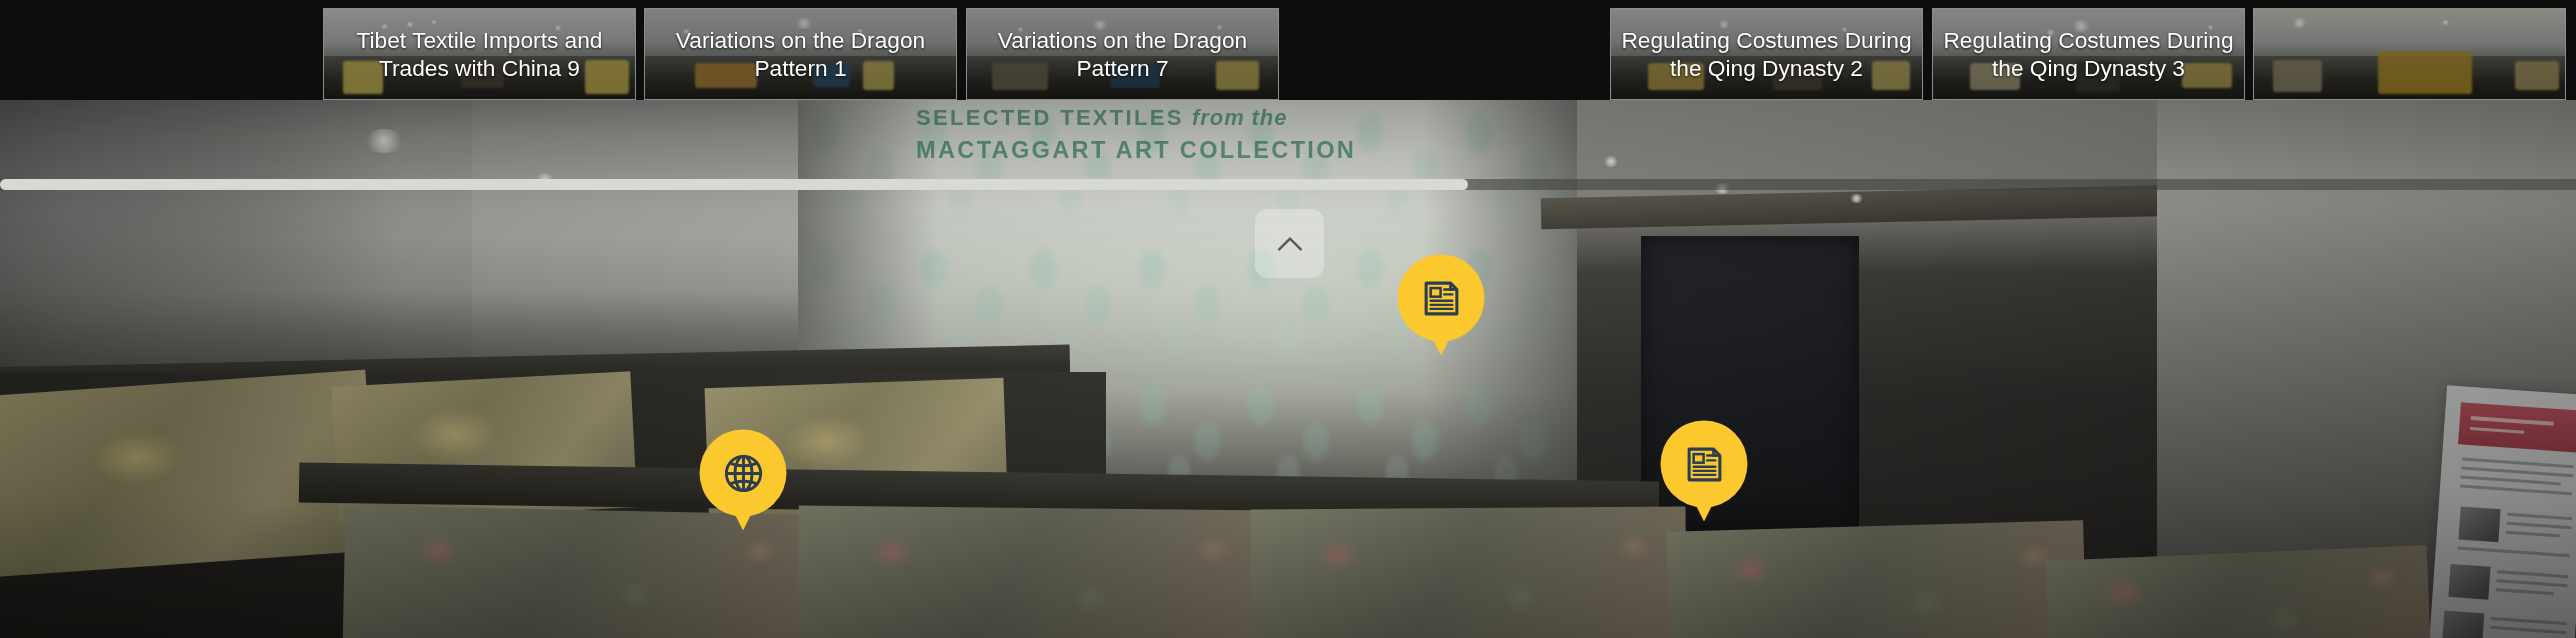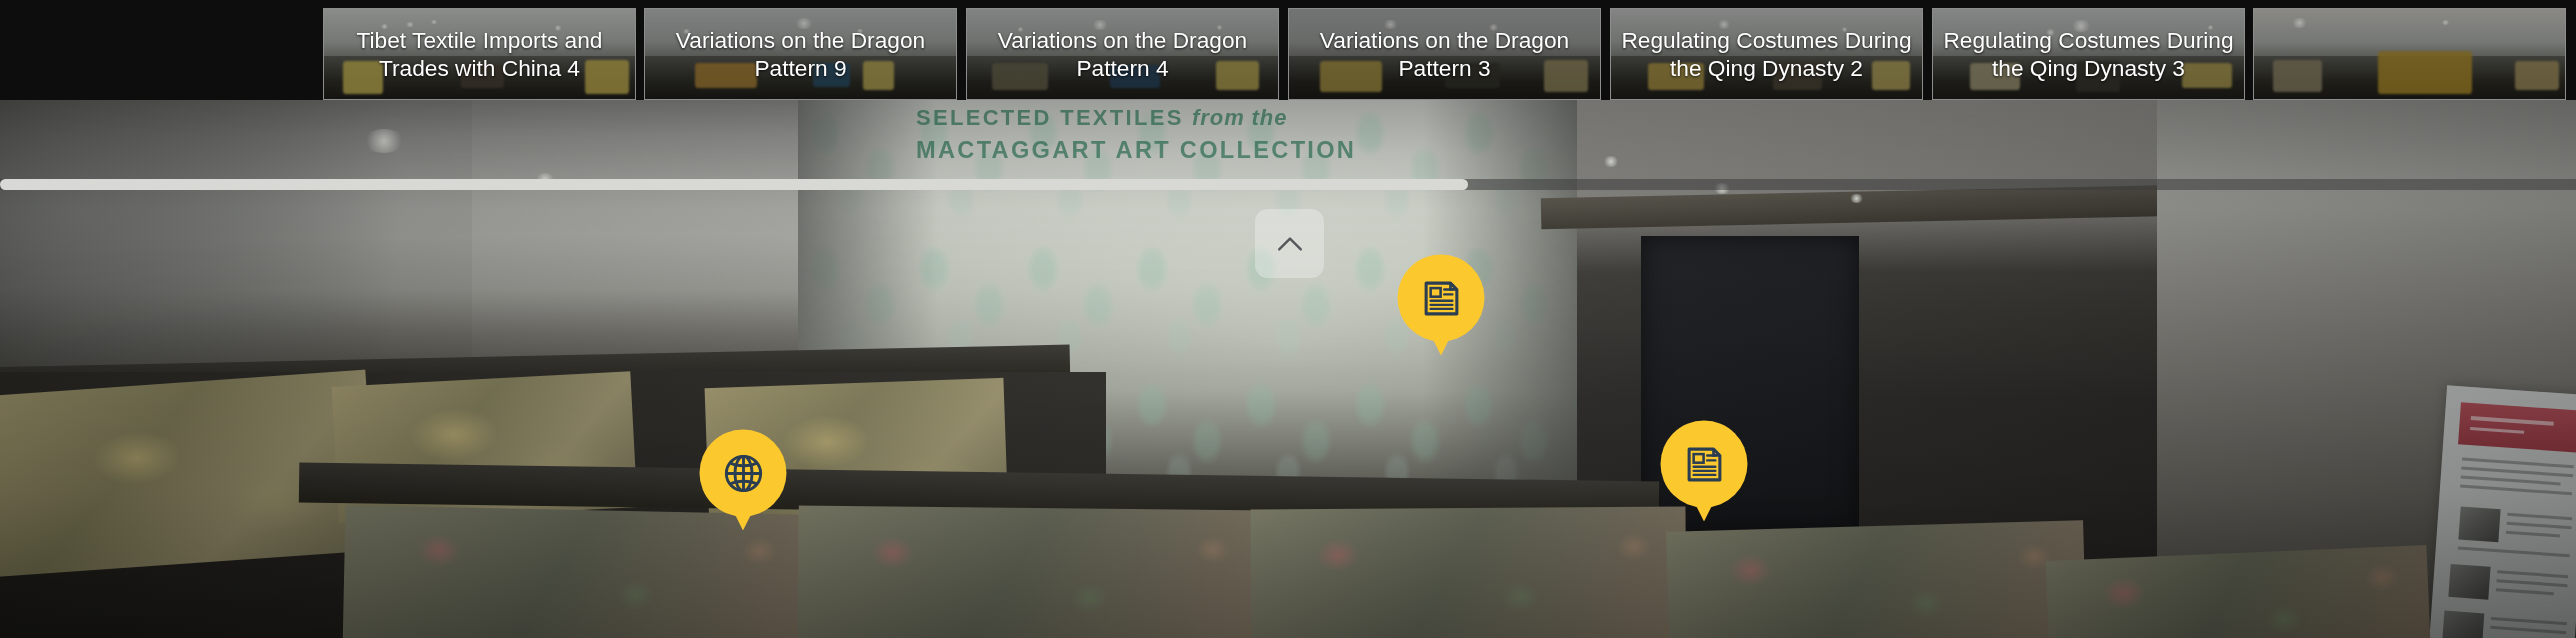--- a/index.html
+++ b/index.html
@@ -440,62 +440,49 @@
           <div class="t-lower" style="background: linear-gradient(rgb(90, 91, 84) 0%, rgb(46, 45, 38) 60%, rgb(30, 29, 24) 100%);"></div>
           <div class="t-blob" style="left: 6%; top: 58%; width: 13%; height: 36%; background: rgb(200, 183, 85); opacity: 0.85; filter: blur(0.9px);"></div>
           <div class="t-blob" style="left: 84%; top: 56%; width: 14%; height: 38%; background: rgb(198, 177, 82); opacity: 0.85; filter: blur(0.9px);"></div>
           <div class="t-blob" style="left: 44%; top: 62%; width: 14%; height: 26%; background: rgb(74, 66, 54); opacity: 0.85; filter: blur(0.9px);"></div>
           <div class="t-light" style="left: 18%; top: 16%; width: 9px; height: 5.4px;"></div>
           <div class="t-light" style="left: 26%; top: 14%; width: 10px; height: 5.4px;"></div>
           <div class="t-light" style="left: 34%; top: 12%; width: 8.2px; height: 4.5px;"></div>
           <div class="t-light" style="left: 74%; top: 18%; width: 8.2px; height: 5.4px;"></div>
           <div class="t-dim" style="background: rgba(0, 0, 0, 0.3);"></div>
         </div>
-        <div class="thumb-label">Tibet Textile Imports and Trades with China 4</div>
+        <div class="thumb-label">Tibet Textile Imports and Trades with China 9</div>
       </div>
       <div class="thumb" style="left: 644px;">
         <div class="t-scene">
           <div class="t-ceiling" style="background: linear-gradient(rgb(194, 197, 196) 0%, rgb(169, 172, 169) 70%, rgb(132, 134, 127) 100%);"></div>
           <div class="t-lower" style="background: linear-gradient(rgb(90, 91, 84) 0%, rgb(48, 48, 41) 60%, rgb(30, 29, 24) 100%);"></div>
           <div class="t-blob" style="left: 16%; top: 60%; width: 20%; height: 28%; background: rgb(183, 139, 58); opacity: 0.85; filter: blur(0.9px);"></div>
           <div class="t-blob" style="left: 54%; top: 60%; width: 12%; height: 26%; background: rgb(45, 85, 112); opacity: 0.85; filter: blur(0.9px);"></div>
           <div class="t-blob" style="left: 70%; top: 58%; width: 10%; height: 32%; background: rgb(199, 182, 93); opacity: 0.85; filter: blur(0.9px);"></div>
           <div class="t-light" style="left: 48%; top: 10%; width: 20px; height: 11px;"></div>
           <div class="t-light" style="left: 12%; top: 22%; width: 8.2px; height: 5.4px;"></div>
           <div class="t-light" style="left: 68%; top: 22%; width: 7.3px; height: 4.5px;"></div>
           <div class="t-dim" style="background: rgba(0, 0, 0, 0.34);"></div>
         </div>
-        <div class="thumb-label">Variations on the Dragon Pattern 9</div>
+        <div class="thumb-label">Variations on the Dragon Pattern 1</div>
       </div>
       <div class="thumb" style="left: 966px;">
         <div class="t-scene">
           <div class="t-ceiling" style="background: linear-gradient(rgb(197, 200, 199) 0%, rgb(169, 172, 169) 70%, rgb(132, 134, 127) 100%);"></div>
           <div class="t-lower" style="background: linear-gradient(rgb(90, 91, 84) 0%, rgb(44, 43, 37) 60%, rgb(30, 29, 24) 100%);"></div>
           <div class="t-blob" style="left: 8%; top: 60%; width: 18%; height: 30%; background: rgb(111, 106, 82); opacity: 0.85; filter: blur(0.9px);"></div>
           <div class="t-blob" style="left: 46%; top: 62%; width: 16%; height: 26%; background: rgb(43, 74, 102); opacity: 0.85; filter: blur(0.9px);"></div>
           <div class="t-blob" style="left: 80%; top: 58%; width: 14%; height: 32%; background: rgb(195, 178, 90); opacity: 0.85; filter: blur(0.9px);"></div>
           <div class="t-light" style="left: 40%; top: 12%; width: 18px; height: 10px;"></div>
           <div class="t-light" style="left: 16%; top: 20%; width: 7.3px; height: 4.5px;"></div>
           <div class="t-light" style="left: 80%; top: 18%; width: 7.3px; height: 4.5px;"></div>
           <div class="t-dim" style="background: rgba(0, 0, 0, 0.34);"></div>
         </div>
-        <div class="thumb-label">Variations on the Dragon Pattern 4</div>
-      </div>
-      <div class="thumb" style="left: 1288px;">
-        <div class="t-scene">
-          <div class="t-ceiling" style="background: linear-gradient(rgb(185, 188, 187) 0%, rgb(169, 172, 169) 70%, rgb(132, 134, 127) 100%);"></div>
-          <div class="t-lower" style="background: linear-gradient(rgb(90, 91, 84) 0%, rgb(42, 41, 35) 60%, rgb(30, 29, 24) 100%);"></div>
-          <div class="t-blob" style="left: 10%; top: 58%; width: 20%; height: 34%; background: rgb(192, 168, 78); opacity: 0.85; filter: blur(0.9px);"></div>
-          <div class="t-blob" style="left: 50%; top: 60%; width: 18%; height: 28%; background: rgb(59, 58, 49); opacity: 0.85; filter: blur(0.9px);"></div>
-          <div class="t-blob" style="left: 82%; top: 56%; width: 14%; height: 36%; background: rgb(167, 154, 108); opacity: 0.85; filter: blur(0.9px);"></div>
-          <div class="t-light" style="left: 30%; top: 12%; width: 16.3px; height: 9px;"></div>
-          <div class="t-light" style="left: 64%; top: 16%; width: 11px; height: 7.3px;"></div>
-          <div class="t-dim" style="background: rgba(0, 0, 0, 0.38);"></div>
-        </div>
-        <div class="thumb-label">Variations on the Dragon Pattern 3</div>
+        <div class="thumb-label">Variations on the Dragon Pattern 7</div>
       </div>
       <div class="thumb" style="left: 1610px;">
         <div class="t-scene">
           <div class="t-ceiling" style="background: linear-gradient(rgb(200, 202, 200) 0%, rgb(169, 172, 169) 70%, rgb(132, 134, 127) 100%);"></div>
           <div class="t-lower" style="background: linear-gradient(rgb(90, 91, 84) 0%, rgb(47, 46, 39) 60%, rgb(30, 29, 24) 100%);"></div>
           <div class="t-blob" style="left: 12%; top: 60%; width: 18%; height: 30%; background: rgb(185, 160, 74); opacity: 0.85; filter: blur(0.9px);"></div>
           <div class="t-blob" style="left: 52%; top: 58%; width: 16%; height: 32%; background: rgb(81, 74, 60); opacity: 0.85; filter: blur(0.9px);"></div>
           <div class="t-blob" style="left: 84%; top: 58%; width: 12%; height: 32%; background: rgb(193, 176, 99); opacity: 0.85; filter: blur(0.9px);"></div>
           <div class="t-light" style="left: 34%; top: 12%; width: 14.5px; height: 9px;"></div>
           <div class="t-light" style="left: 74%; top: 20%; width: 7.3px; height: 4.5px;"></div>

